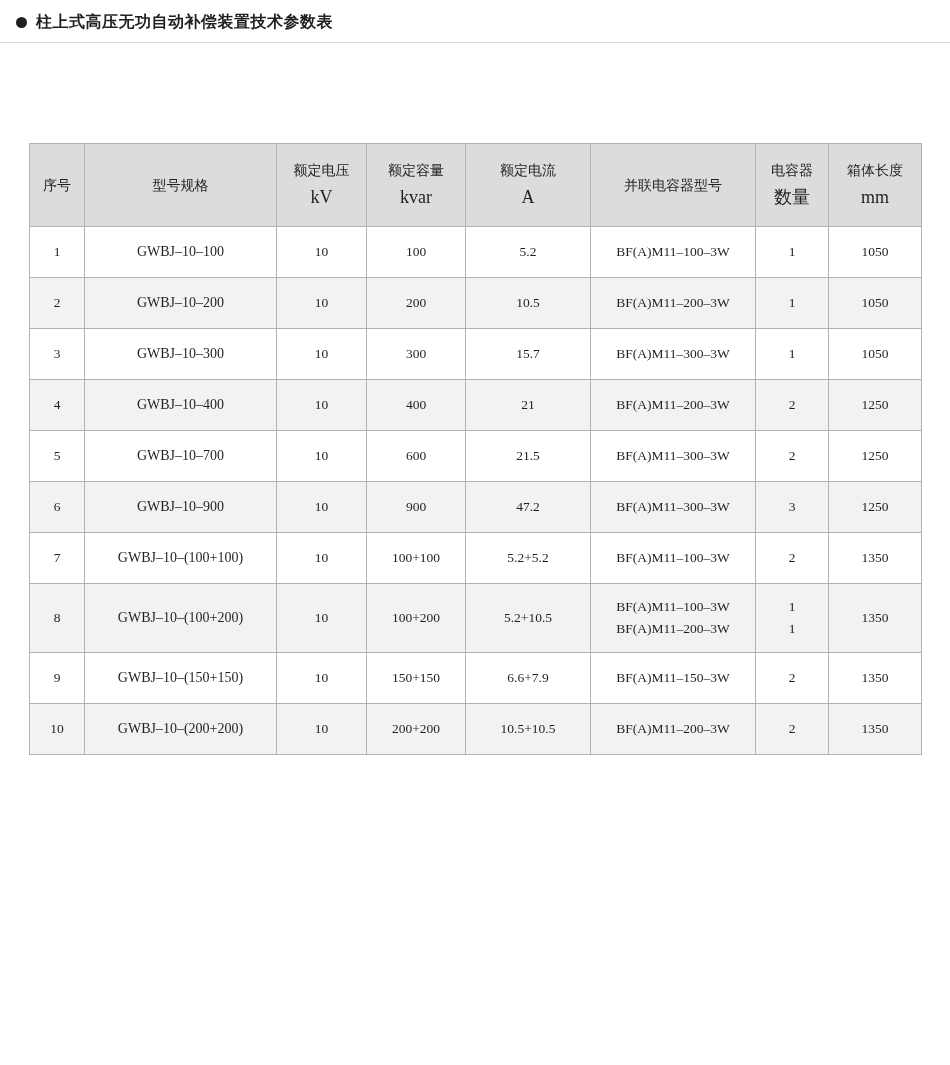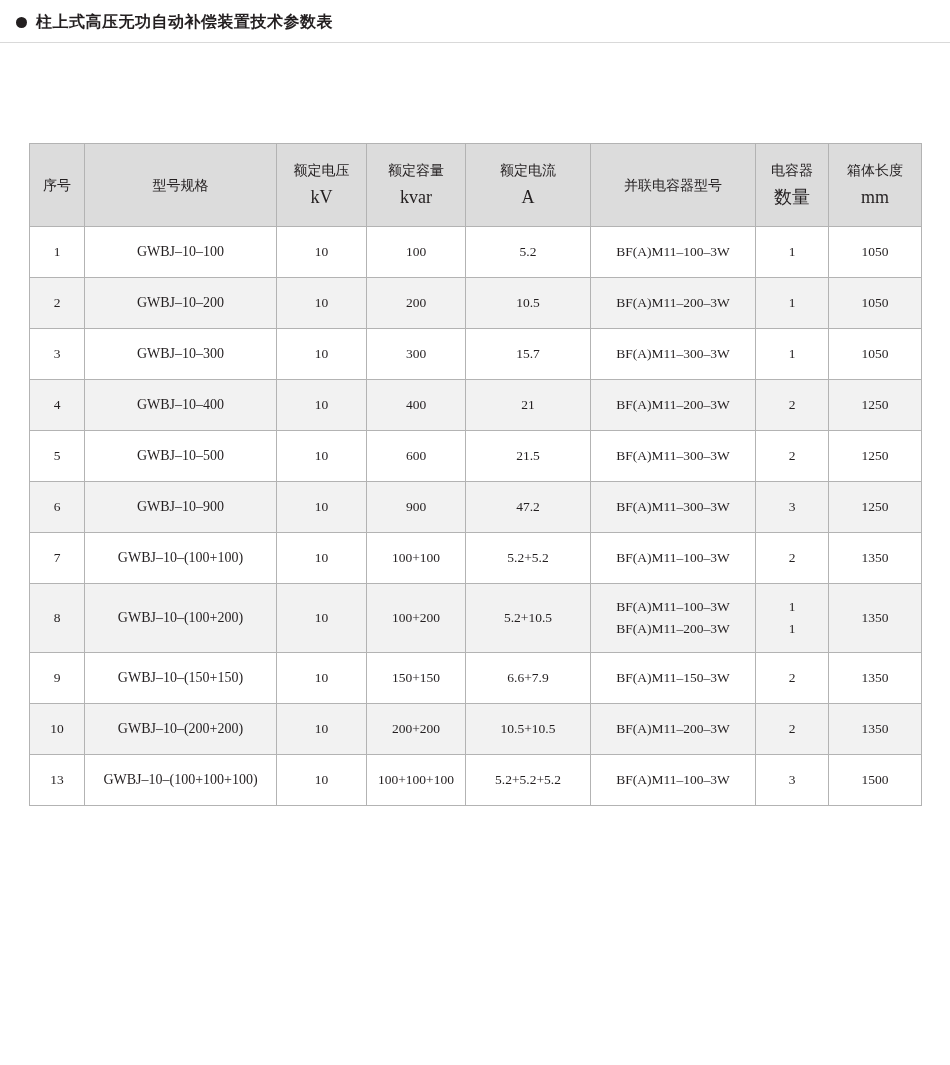--- a/index.html
+++ b/index.html
@@ -179,21 +179,21 @@
           <td class="model">GWBJ–10–400</td>
           <td>10</td>
           <td>400</td>
           <td>21</td>
           <td>BF(A)M11–200–3W</td>
           <td>2</td>
           <td>1250</td>
         </tr>
         <tr>
           <td>5</td>
-          <td class="model">GWBJ–10–500</td>
+          <td class="model">GWBJ–10–700</td>
           <td>10</td>
           <td>600</td>
           <td>21.5</td>
           <td>BF(A)M11–300–3W</td>
           <td>2</td>
           <td>1250</td>
         </tr>
         <tr class="alt">
           <td>6</td>
           <td class="model">GWBJ–10–900</td>
@@ -243,25 +243,15 @@
         <tr class="alt">
           <td>10</td>
           <td class="model">GWBJ–10–(200+200)</td>
           <td>10</td>
           <td>200+200</td>
           <td>10.5+10.5</td>
           <td>BF(A)M11–200–3W</td>
           <td>2</td>
           <td>1350</td>
         </tr>
-        <tr>
-          <td>13</td>
-          <td class="model">GWBJ–10–(100+100+100)</td>
-          <td>10</td>
-          <td>100+100+100</td>
-          <td>5.2+5.2+5.2</td>
-          <td>BF(A)M11–100–3W</td>
-          <td>3</td>
-          <td>1500</td>
-        </tr>
       </tbody>
   </table>
 </div>
 
 </body></html>

